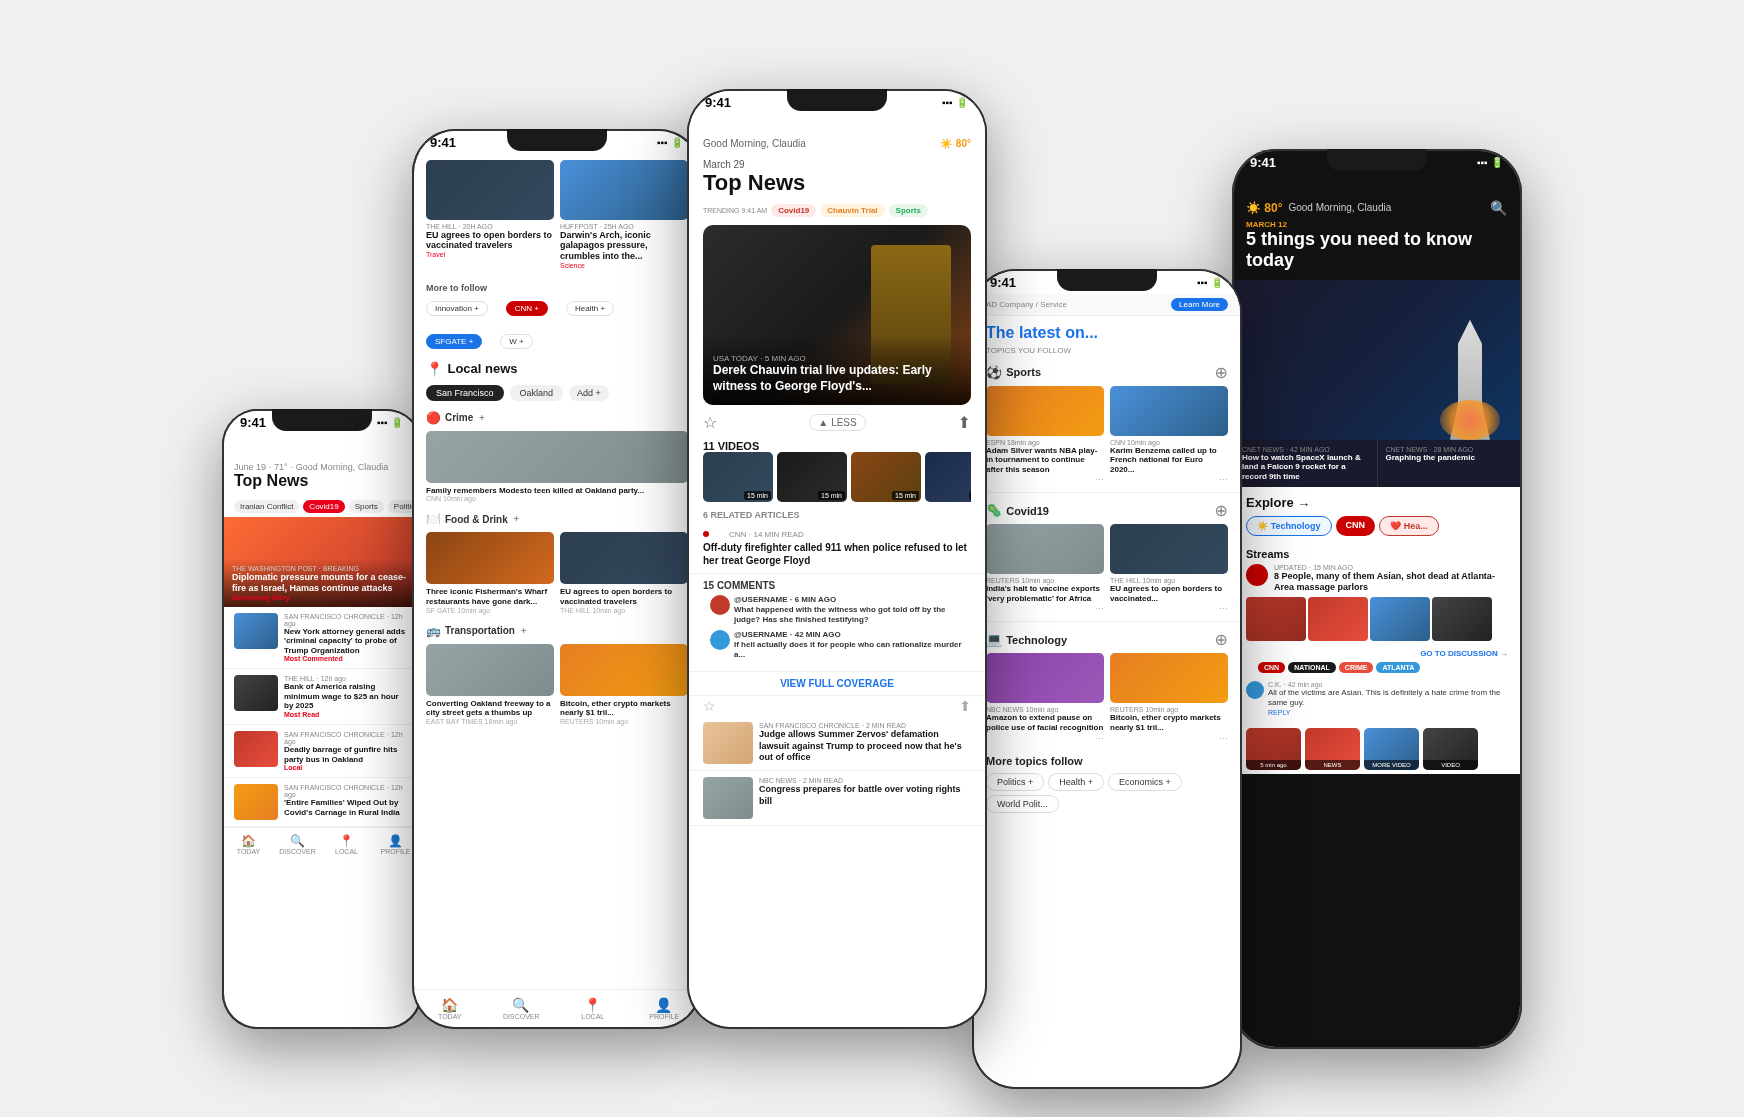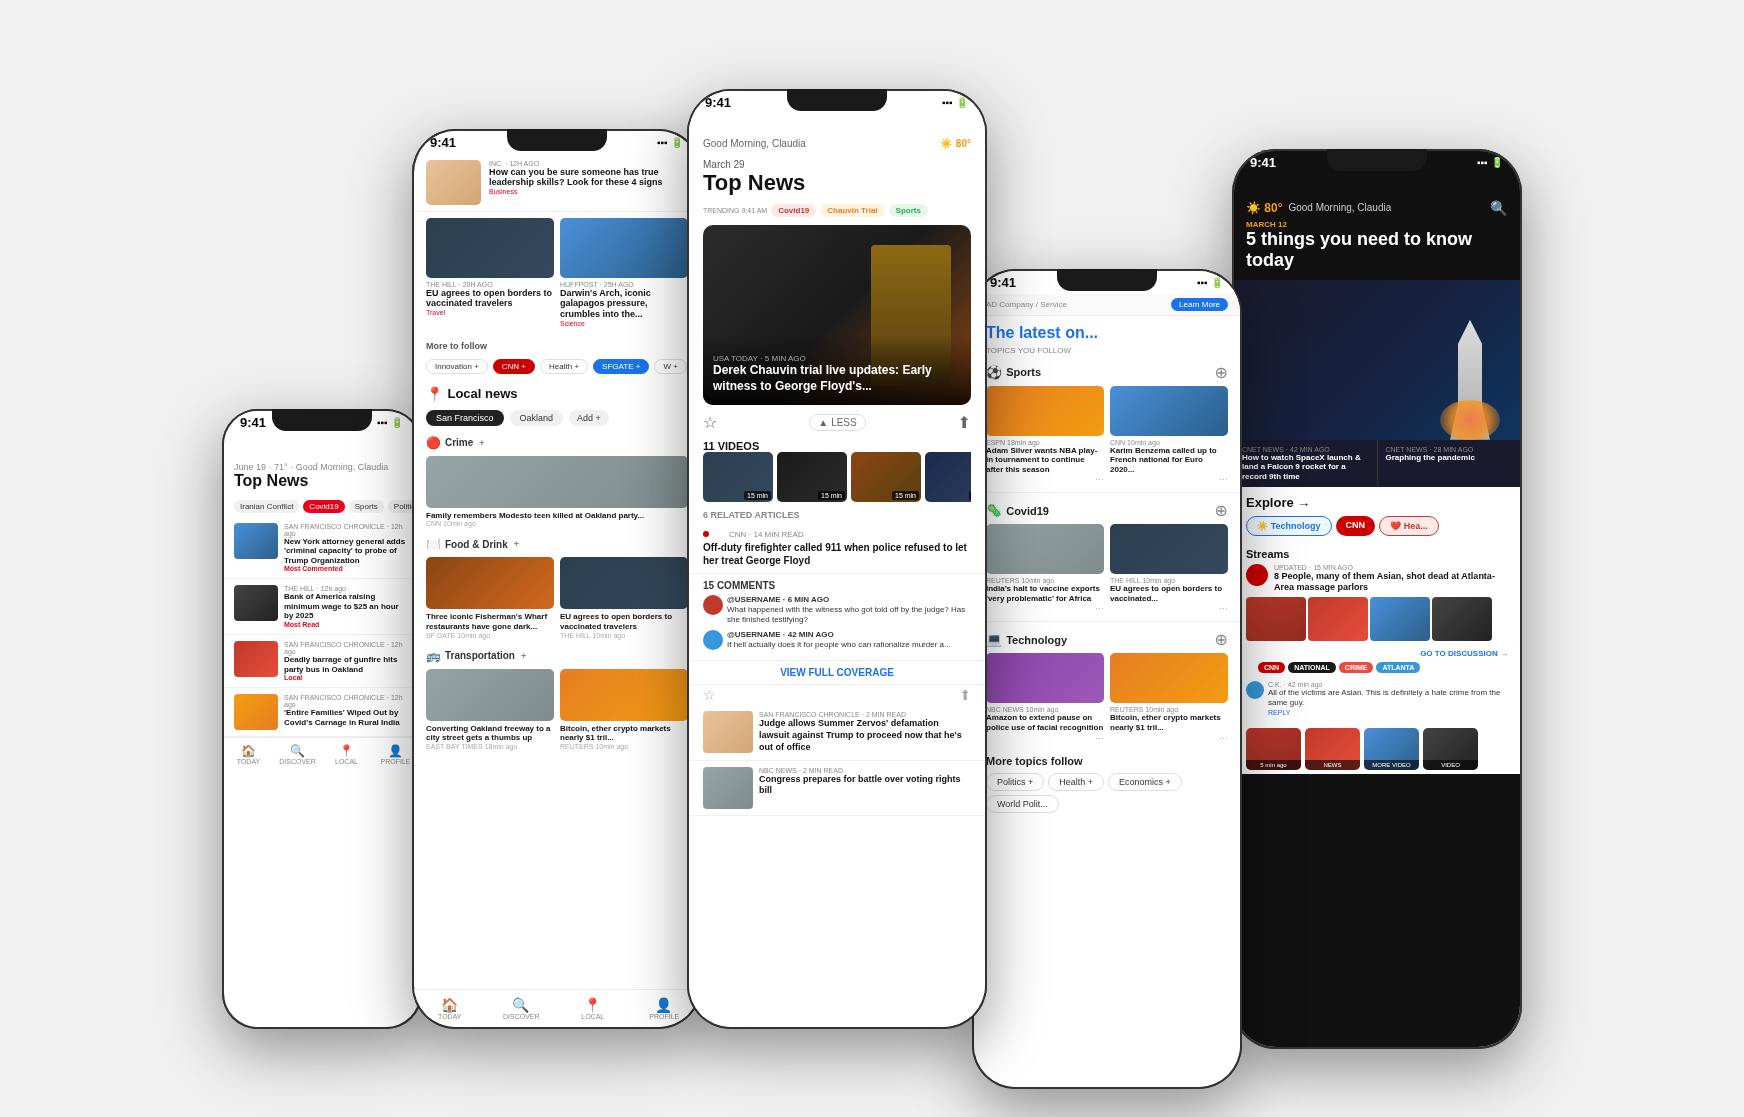--- a/index.html
+++ b/index.html
@@ -244,21 +244,21 @@
     .p2-article-info { flex: 1; }
     .p2-article-source { font-size: 7px; color: #888; text-transform: uppercase; }
     .p2-article-title { font-size: 9px; font-weight: 600; color: #111; line-height: 1.2; }
     .p2-article-category { font-size: 7px; color: #e8001a; }
     .p2-section-header {
       padding: 8px 12px 4px;
       font-size: 9px;
       font-weight: 700;
       color: #555;
     }
-    .p2-tags-row { display: flex; gap: 5px; padding: 4px 12px; flex-wrap: wrap; }
+    .p2-tags-row { display: flex; gap: 18px; padding: 4px 12px; flex-wrap: wrap; }
     .p2-tag-pill {
       border: 1px solid #ddd;
       border-radius: 12px;
       padding: 2px 8px;
       font-size: 8px;
       color: #333;
       display: flex;
       align-items: center;
       gap: 2px;
     }
@@ -444,21 +444,21 @@
       display: flex;
       align-items: center;
       gap: 20px;
       margin-bottom: 2px;
     }
     .p3-source-dot { width: 6px; height: 6px; background: #cc0000; border-radius: 50%; }
     .p3-source-name { font-size: 8px; color: #888; }
     .p3-article-title-text { font-size: 10px; font-weight: 600; color: #111; line-height: 1.3; }
     .p3-comments-section { padding: 6px 14px; }
     .p3-comments-count { font-size: 10px; font-weight: 700; color: #333; }
-    .p3-comment-item { display: flex; gap: 4px; margin: 4px 0; }
+    .p3-comment-item { display: flex; gap: 4px; margin: 4px 7px; font-weight: bold; }
     .p3-comment-avatar {
       width: 20px;
       height: 20px;
       border-radius: 50%;
       background: #ddd;
       flex-shrink: 0;
     }
     .p3-comment-text { font-size: 8px; color: #333; line-height: 1.3; }
     .p3-view-coverage {
       text-align: center;
@@ -740,20 +740,27 @@
           <div class="p1-top-news">Top News</div>
         </div>
 
         <div class="p1-tags">
           <span class="p1-tag">Iranian Conflict</span>
           <span class="p1-tag red">Covid19</span>
           <span class="p1-tag">Sports</span>
           <span class="p1-tag">Politics</span>
         </div>
 
+        <div class="p1-hero thumb-smoke">
+          <div class="p1-hero-overlay">
+            <div class="p1-hero-source">THE WASHINGTON POST · BREAKING</div>
+            <div class="p1-hero-title">Diplomatic pressure mounts for a cease-fire as Israel, Hamas continue attacks</div>
+            <div class="p1-news-label">Developing Story</div>
+          </div>
+        </div>
 
         <div class="p1-news-item">
           <div class="p1-news-thumb thumb-blue"></div>
           <div class="p1-news-text">
             <div class="p1-news-source">SAN FRANCISCO CHRONICLE · 12h ago</div>
             <div class="p1-news-title">New York attorney general adds 'criminal capacity' to probe of Trump Organization</div>
             <div class="p1-news-label">Most Commented</div>
           </div>
         </div>
 
@@ -810,28 +817,20 @@
     <div class="phone-screen">
       <div class="screen-content p2-screen">
         <div class="status-bar">
           <span class="status-bar-time">9:41</span>
           <div class="status-icons">
             <span>▪▪▪</span>
             <span>🔋</span>
           </div>
         </div>
 
-        <div class="p2-article-row">
-          <div class="p2-article-thumb thumb-woman"></div>
-          <div class="p2-article-info">
-            <div class="p2-article-source">INC. · 12h ago</div>
-            <div class="p2-article-title">How can you be sure someone has true leadership skills? Look for these 4 signs</div>
-            <div class="p2-article-category">Business</div>
-          </div>
-        </div>
 
         <div style="display:flex; gap:6px; padding: 6px 12px;">
           <div style="flex:1;">
             <div class="thumb-building" style="width:100%;height:60px;border-radius:5px;margin-bottom:3px;"></div>
             <div class="p2-article-source">THE HILL · 20h ago</div>
             <div class="p2-article-title">EU agrees to open borders to vaccinated travelers</div>
             <div class="p2-article-category">Travel</div>
           </div>
           <div style="flex:1;">
             <div class="thumb-blue" style="width:100%;height:60px;border-radius:5px;margin-bottom:3px;"></div>

